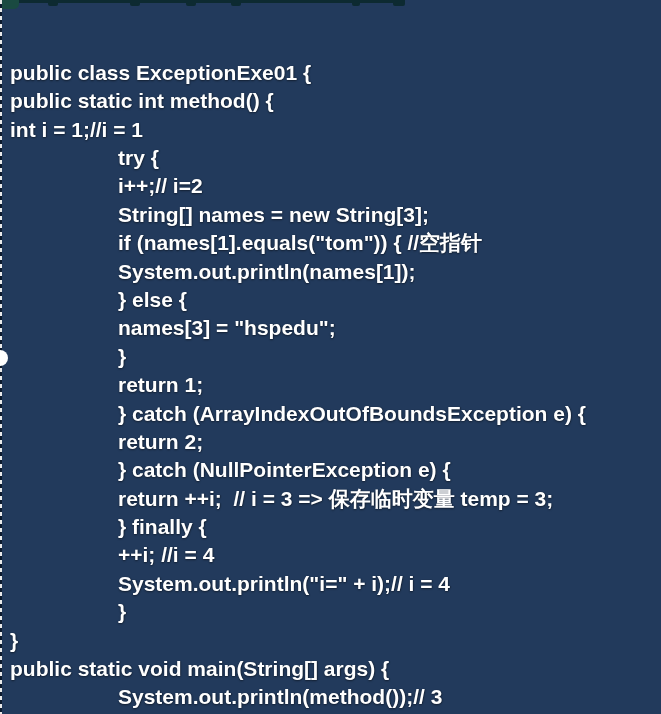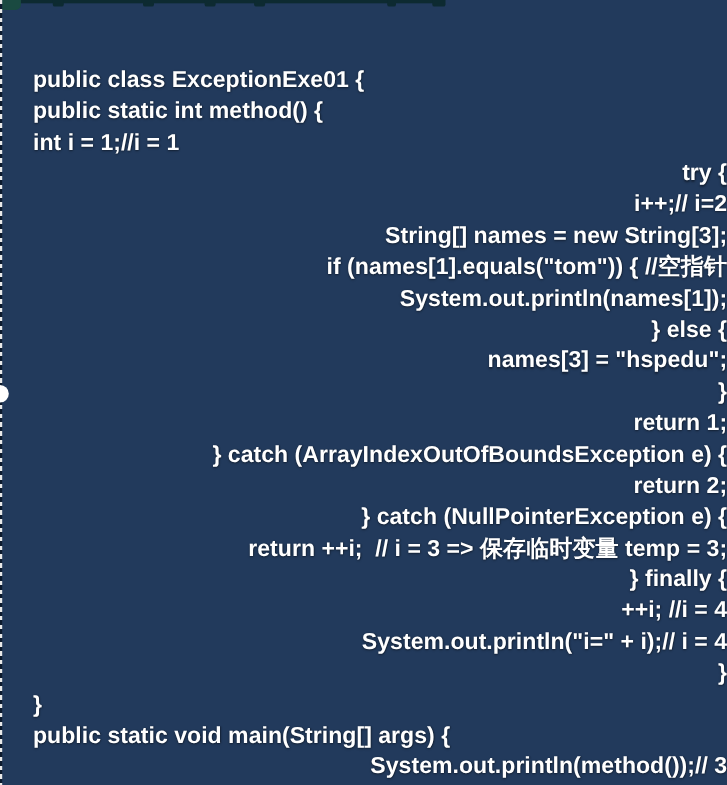--- a/index.html
+++ b/index.html
@@ -42,22 +42,22 @@
     border-radius:50%;background:var(--handle,#FFFFFF);
   }
   
   .code-area{
     position:absolute;left:0;top:2px;width:661px;z-index:2;
     font-size:21px;line-height:28.4px;color:var(--fg,#FFFFFF);
     text-shadow:0 1px 2px rgba(0,0,0,.45), 1px 0 1px rgba(0,0,0,.25);
     white-space:pre;
   }
   .line{height:28.4px;}
-  .indent0{padding-left:30px;}
-  .indent1{padding-left:118px;text-align:right;}
+  .indent0{padding-left:10px;}
+  .indent1{padding-left:118px;}
 </style>
 </head>
 <body>
 
 <div class="screen" style="--bg: #223A5C; --fg: #FFFFFF; --green: #2BA766; --bubble: #1B3053; --strip: #0D2A31; --corner: #1A4A41; --handle: #FFFFFF;">
 
   <div class="marquee-left"></div>
 
   <div class="top-strip"></div>
   <div class="bump b1"></div>

